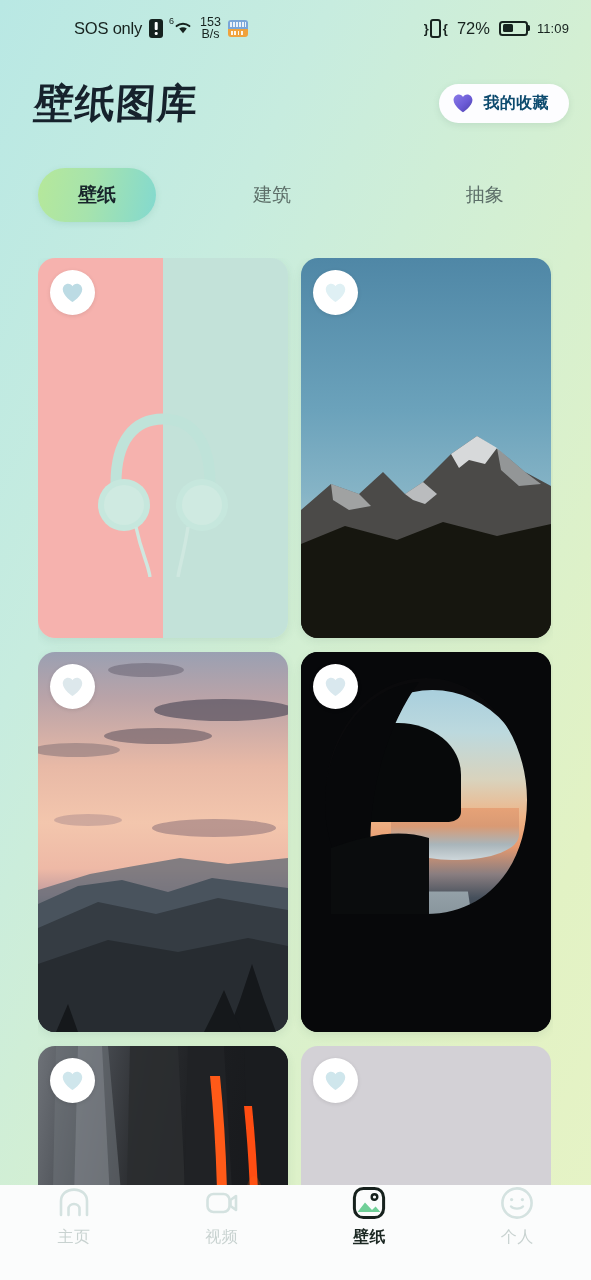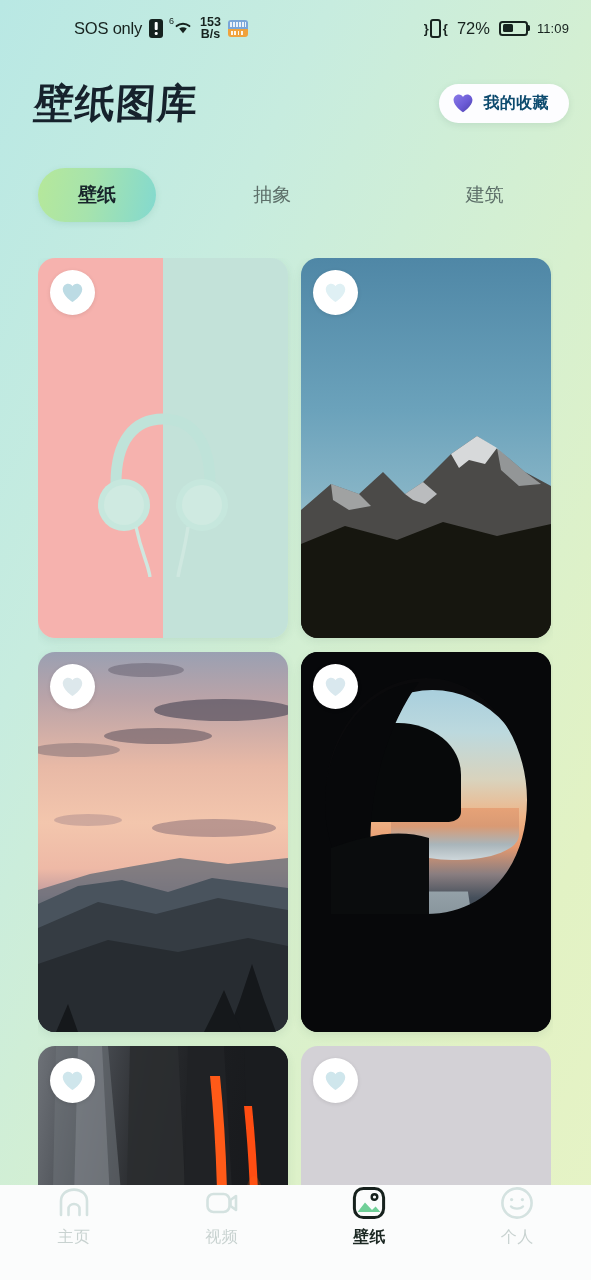--- a/index.html
+++ b/index.html
@@ -39,21 +39,21 @@
   .warn-badge::after {
     content:""; position:absolute; left:50%; bottom:2.6px; transform:translateX(-50%);
     width:2.6px; height:2.6px; background:#fff; border-radius:50%;
   }
   .wifi-wrap { position:relative; width:23px; height:20px; flex:0 0 auto; }
   .wifi-sup {
     position:absolute; left:-1px; top:-1px; font-size:9px; color:#17231f; line-height:1;
   }
   .wifi-wrap svg { position:absolute; left:4px; top:2px; }
   .netspeed {
-    font-size:12.5px; line-height:12.5px; text-align:center; color:#17231f; font-weight:700;
+    font-size:12.5px; line-height:12.5px; text-align:center; color:#17231f; font-weight:400;
   }
   .netspeed span { display:block; }
   .appbadge {
     width:20px; height:17px; border-radius:3px; flex:0 0 auto;
     background:linear-gradient(#7aa6d8 0 52%, #f0a23c 52% 100%);
     position:relative; overflow:hidden;
   }
   .appbadge::before {
     content:""; position:absolute; left:2px; top:2px; width:16px; height:5px;
     background:repeating-linear-gradient(90deg,#fff 0 1.5px,transparent 1.5px 3px);
@@ -248,22 +248,22 @@
           </linearGradient>
         </defs>
         <path d="M12 21.2 C12 21.2 1.6 14.6 1.6 7.8 C1.6 4.2 4.3 1.6 7.4 1.6 C9.5 1.6 11.2 2.8 12 4.4 C12.8 2.8 14.5 1.6 16.6 1.6 C19.7 1.6 22.4 4.2 22.4 7.8 C22.4 14.6 12 21.2 12 21.2 Z" fill="url(#favg)"></path>
       </svg>
       <span class="fav-label">我的收藏</span>
     </div>
   </div>
 
   <div class="tabs">
     <div class="tab active">壁纸</div>
+    <div class="tab">建筑</div>
     <div class="tab">抽象</div>
-    <div class="tab">建筑</div>
   </div>
 
   <div class="gallery">
 
     <div class="card">
       <div class="photo ph-headphones">
         <svg class="hp" width="150" height="190" viewBox="0 0 150 190" aria-hidden="true">
           <path d="M28 96 C28 54 46 32 75 32 C104 32 122 54 122 96" stroke="#bfe3d9" stroke-width="11" fill="none" stroke-linecap="round"></path>
           <circle cx="36" cy="118" r="26" fill="#c6e7dd"></circle>
           <circle cx="114" cy="118" r="26" fill="#c6e7dd"></circle>

